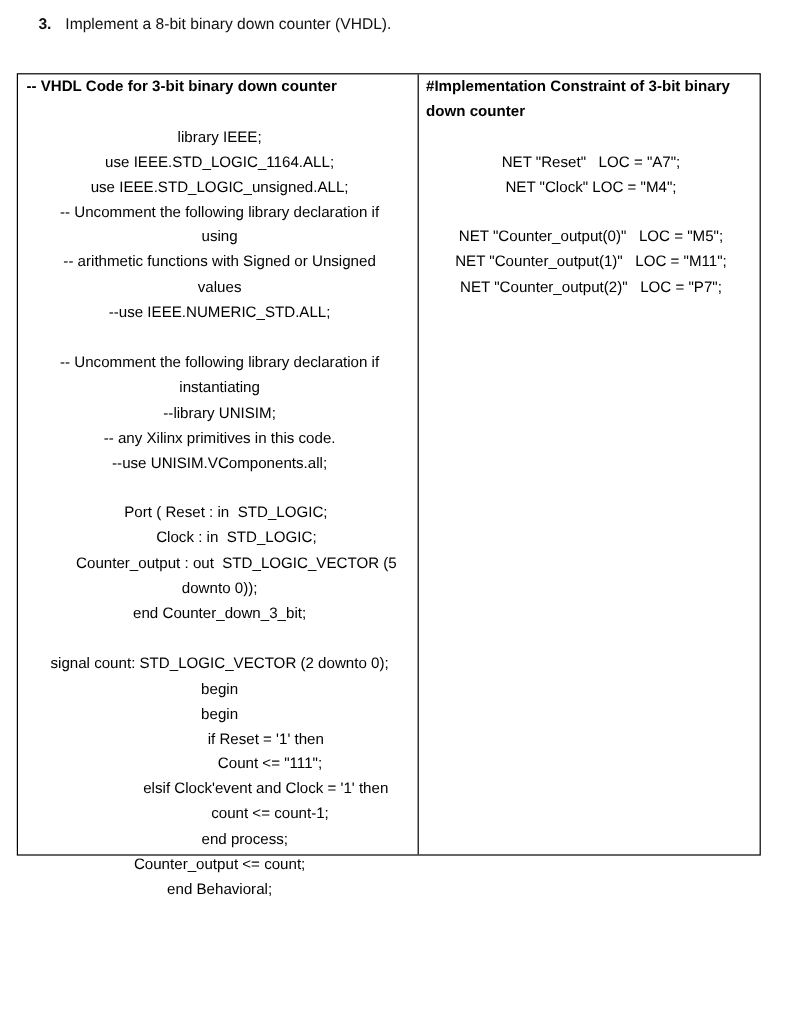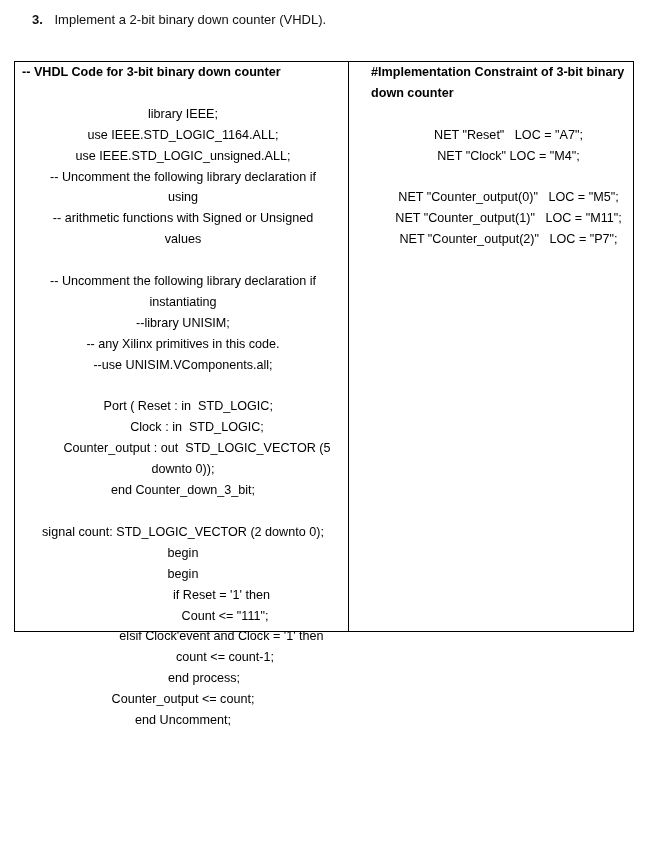--- a/index.html
+++ b/index.html
@@ -3,54 +3,55 @@
 <meta charset="utf-8">
 <style>
   html, body { margin: 0; padding: 0; background: #ffffff; }
   body { width: 660px; height: 846px; position: relative; overflow: hidden; color: #000; }
   .heading {
     position: absolute; left: 32px; top: 12px;
     font-family: "Liberation Sans", sans-serif; font-size: 13px; color: #111;
   }
   .heading .num { font-weight: bold; margin-right: 8px; }
   .tbl {
-    position: absolute; left: 14px; top: 61px; width: 620px; height: 571px;
+    position: absolute; left: 14px; top: 61px; width: 620px; height: 652px;
     border: 1.5px solid #000; box-sizing: border-box;
   }
   .col-divider { position: absolute; left: 333px; top: 0; bottom: 0; border-left: 1.5px solid #000; }
   .col { position: absolute; top: 0; font-family: "Liberation Sans", sans-serif; font-size: 12.6px; line-height: 20.9px; }
   .left { left: 7px; width: 322px; }
-  .right { left: 340px; width: 275px; margin-left: 16px; }
+  .right { left: 340px; width: 275px; }
   .hdr { font-weight: bold; }
   .line { white-space: pre; text-align: center; }
   .blank { height: 20.9px; }
   .wrap { white-space: normal; }
 </style>
 </head>
 <body>
 
 <div class="heading">
   <span class="num">3.</span>
-  <span>Implement a 2-bit binary down counter (VHDL).</span>
+  <span>Implement a 8-bit binary down counter (VHDL).</span>
 </div>
 
 <div class="tbl">
   <div class="col-divider"></div>
 
   <div class="col left">
     <div class="hdr">-- VHDL Code for 3-bit binary down counter</div>
     <div id="left-lines">
         <div class="line blank"></div>
         <div class="line">library IEEE;</div>
         <div class="line">use IEEE.STD_LOGIC_1164.ALL;</div>
         <div class="line">use IEEE.STD_LOGIC_unsigned.ALL;</div>
         <div class="line">-- Uncomment the following library declaration if</div>
         <div class="line">using</div>
         <div class="line">-- arithmetic functions with Signed or Unsigned</div>
         <div class="line">values</div>
+        <div class="line">--use IEEE.NUMERIC_STD.ALL;</div>
         <div class="line blank"></div>
         <div class="line">-- Uncomment the following library declaration if</div>
         <div class="line">instantiating</div>
         <div class="line">--library UNISIM;</div>
         <div class="line">-- any Xilinx primitives in this code.</div>
         <div class="line">--use UNISIM.VComponents.all;</div>
         <div class="line blank"></div>
         <div class="line">   Port ( Reset : in  STD_LOGIC;</div>
         <div class="line">        Clock : in  STD_LOGIC;</div>
         <div class="line">        Counter_output : out  STD_LOGIC_VECTOR (5</div>
@@ -59,21 +60,21 @@
         <div class="line blank"></div>
         <div class="line">signal count: STD_LOGIC_VECTOR (2 downto 0);</div>
         <div class="line">begin</div>
         <div class="line">begin</div>
         <div class="line">                      if Reset = '1' then</div>
         <div class="line">                        Count &lt;= "111";</div>
         <div class="line">                      elsif Clock'event and Clock = '1' then</div>
         <div class="line">                        count &lt;= count-1;</div>
         <div class="line">            end process;</div>
         <div class="line">Counter_output &lt;= count;</div>
-        <div class="line">end Uncomment;</div>
+        <div class="line">end Behavioral;</div>
       </div>
   </div>
 
   <div class="col right">
     <div class="hdr wrap">#Implementation Constraint of 3-bit binary down counter</div>
     <div id="right-lines">
         <div class="line blank"></div>
         <div class="line">NET "Reset"   LOC = "A7";</div>
         <div class="line">NET "Clock" LOC = "M4";</div>
         <div class="line blank"></div>

